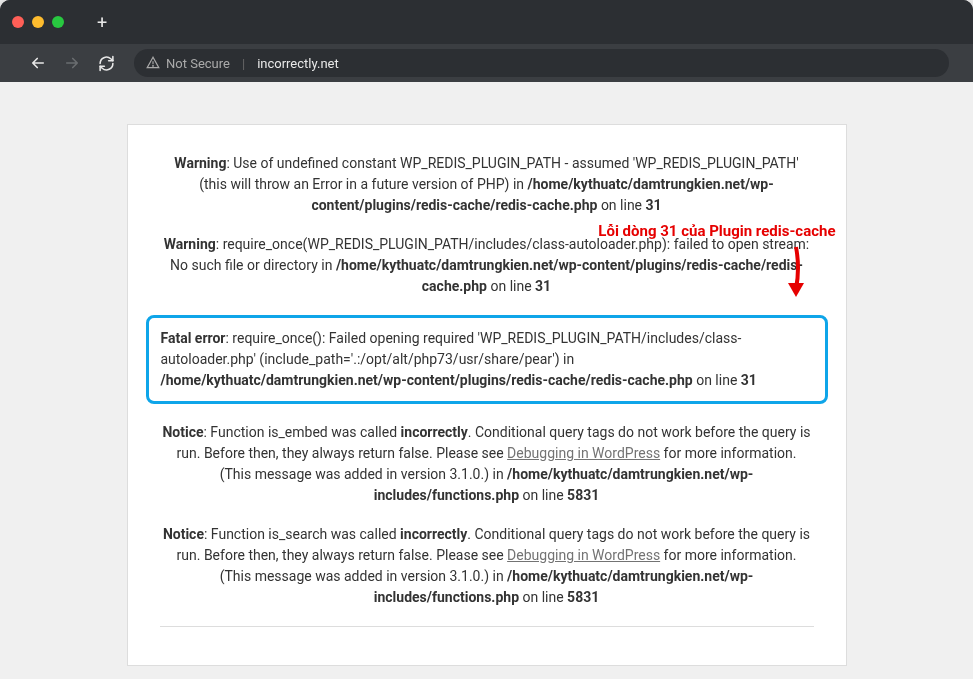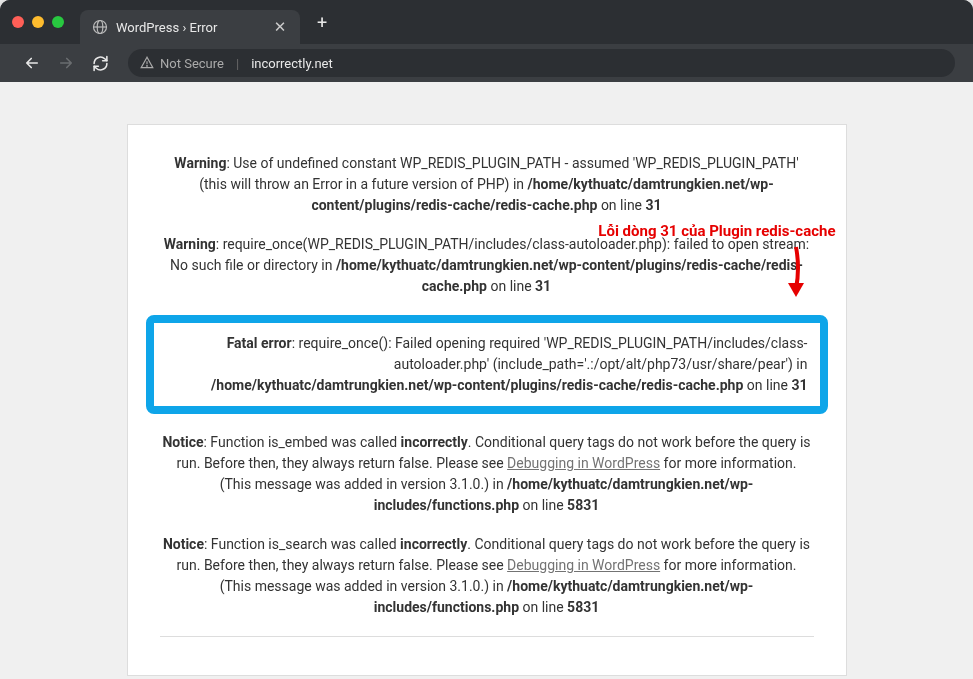--- a/index.html
+++ b/index.html
@@ -84,21 +84,21 @@
       height: 28px;
       display: flex;
       align-items: center;
       justify-content: center;
     }
     .toolbar {
       background: #3b3e42;
       height: 38px;
       display: flex;
       align-items: center;
-      padding: 0 18px;
+      padding: 0 24px;
       gap: 6px;
     }
     .nav-btn {
       color: #e8e8e8;
       width: 28px;
       height: 28px;
       display: flex;
       align-items: center;
       justify-content: center;
       font-size: 18px;
@@ -145,27 +145,26 @@
       position: relative;
       font-size: 14px;
       line-height: 1.5;
       color: #333;
     }
     .error-block {
       margin-bottom: 18px;
       text-align: center;
     }
     .highlight-box {
-      border: 8px solid #0ea5e9;
+      border: 3px solid #0ea5e9;
       border-radius: 8px;
       padding: 10px 12px;
       margin-left: -14px;
       margin-right: -14px;
       margin-bottom: 18px;
-      text-align: right;
     }
     .link {
       color: #737373;
       text-decoration: underline;
       cursor: pointer;
     }
     .critical-msg {
       margin: 18px 0 14px 0;
       font-size: 14px;
     }
@@ -191,31 +190,20 @@
 <body>
 
 <div class="browser-chrome">
   <div class="title-bar">
     <div class="traffic-lights">
       <div class="traffic-light tl-red"></div>
       <div class="traffic-light tl-yellow"></div>
       <div class="traffic-light tl-green"></div>
     </div>
     <div class="tab-strip">
-      <div class="tab">
-        <span class="tab-favicon">
-          <svg viewBox="0 0 16 16" width="16" height="16" fill="none" stroke="#bbb" stroke-width="1.2">
-            <circle cx="8" cy="8" r="6.5"></circle>
-            <ellipse cx="8" cy="8" rx="2.8" ry="6.5"></ellipse>
-            <line x1="1.5" y1="8" x2="14.5" y2="8"></line>
-          </svg>
-        </span>
-        <span class="tab-title">WordPress › Error</span>
-        <span class="tab-close">✕</span>
-      </div>
       <div class="new-tab">+</div>
     </div>
   </div>
   <div class="toolbar">
     <div class="nav-btn">
       <svg width="18" height="18" viewBox="0 0 24 24" fill="none" stroke="#e8e8e8" stroke-width="2.2" stroke-linecap="round" stroke-linejoin="round">
           <path d="M19 12H5M11 18l-6-6 6-6"></path>
         </svg>
     </div>
     <div class="nav-btn disabled">

